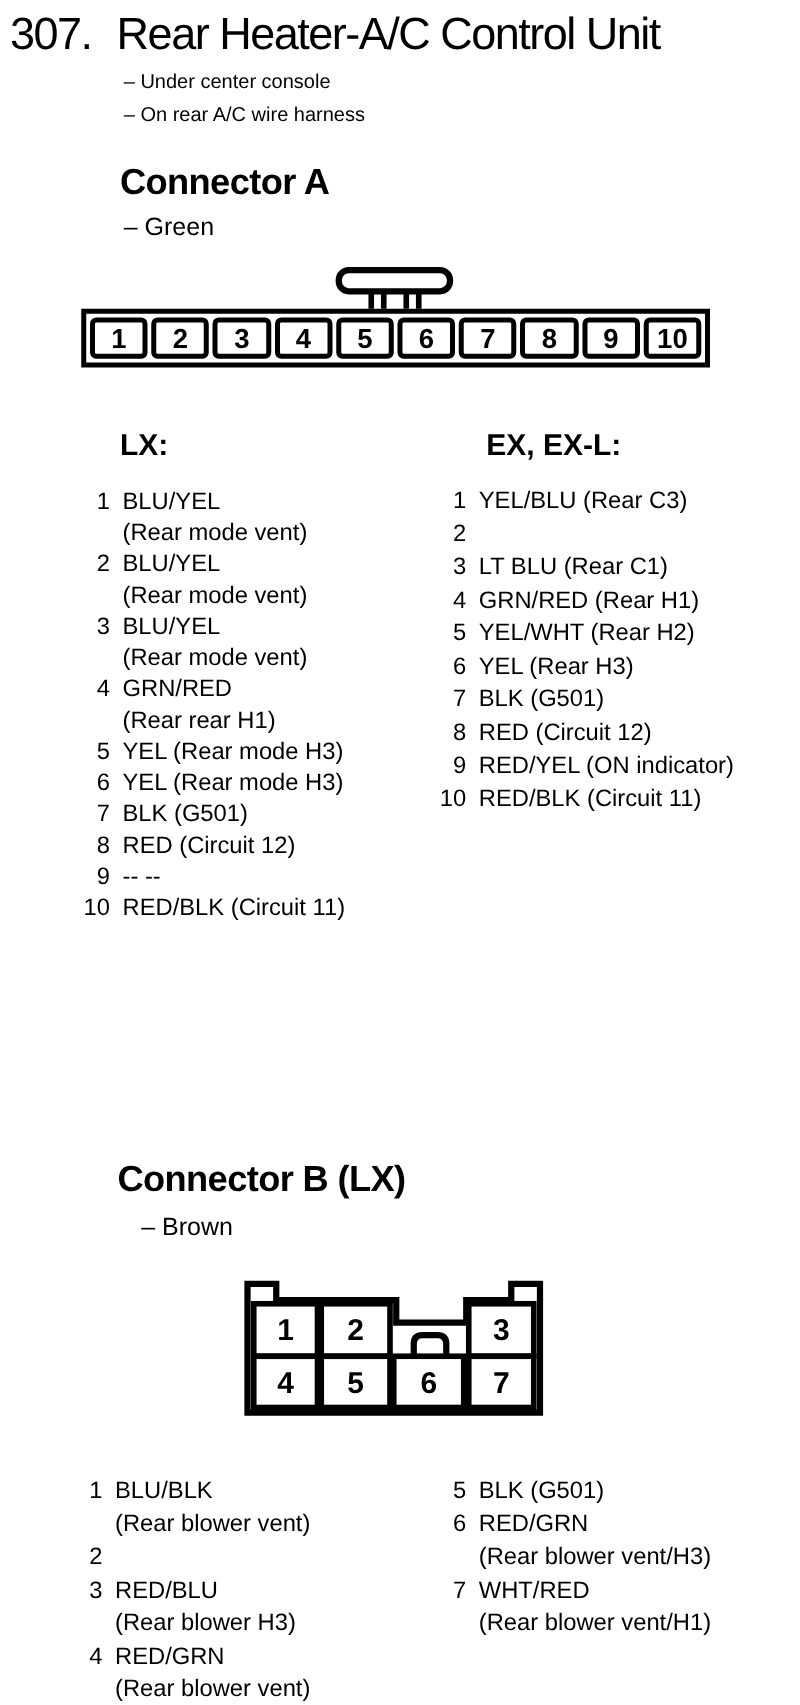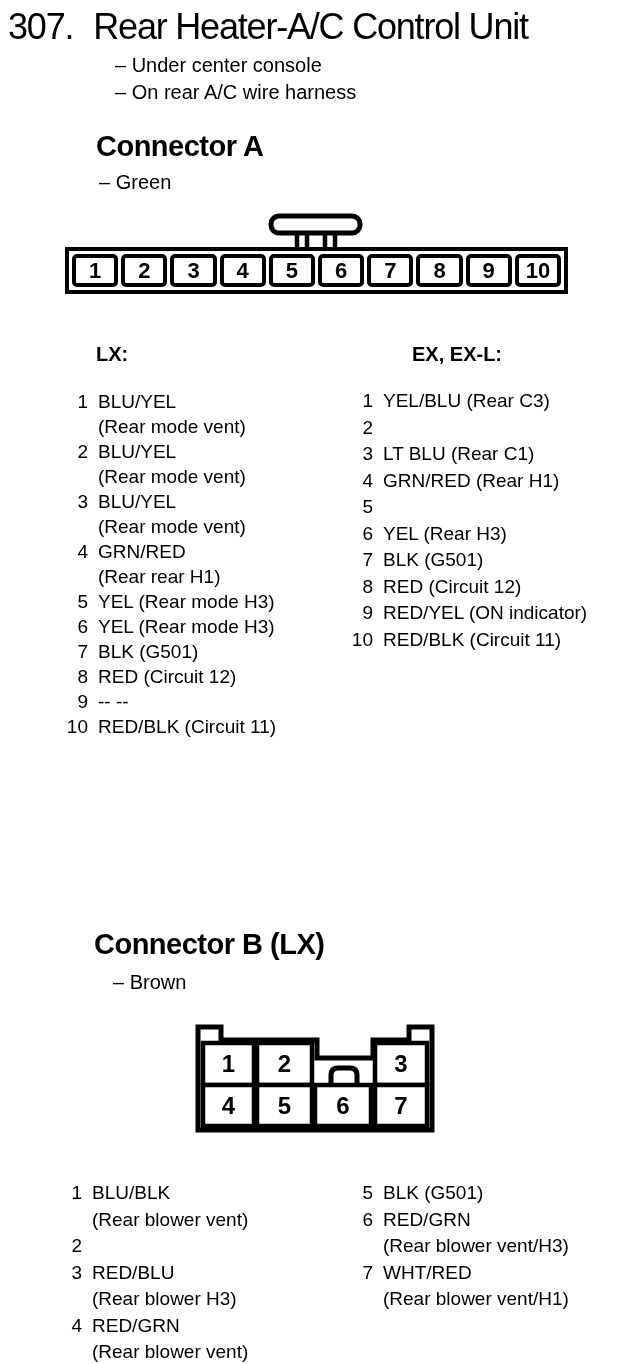--- a/index.html
+++ b/index.html
@@ -10,26 +10,26 @@
     font-family: "Liberation Sans", sans-serif;
     position: relative; overflow: hidden;
   }
   .abs { position: absolute; }
 
   
   .title-row { left: 8px; top: 6px; display: flex; gap: 20px;
     font-size: 36px; font-weight: normal; letter-spacing: -1.2px; white-space: nowrap; }
 
   
-  .loc-notes { left: 115px; top: 52px; font-size: 20px; line-height: 27px; }
+  .loc-notes { left: 99px; top: 52px; font-size: 16px; line-height: 27px; }
 
   .sec-heading { font-size: 29px; font-weight: bold; letter-spacing: -0.5px; white-space: nowrap; }
   .color-note { font-size: 20px; }
 
-  .col-heading { font-size: 20px; font-weight: bold; white-space: nowrap; }
+  .col-heading { font-size: 24px; font-weight: bold; white-space: nowrap; }
 
   
   .pin-list { font-size: 19px; }
   .pin-list.lh25 { line-height: 25px; }
   .pin-list.lh26 { line-height: 26.5px; }
   .pin-row { display: flex; }
   .pin-num { width: 30px; text-align: right; flex: 0 0 30px; margin-right: 10px; }
   .pin-text { white-space: nowrap; }
   .note { display: block; }
   .note:empty { display: none; }
@@ -117,39 +117,40 @@
   <div class="pin-row">
     <span class="pin-num">9</span>
     <span class="pin-text"><span>-- --</span></span>
   </div>
   <div class="pin-row">
     <span class="pin-num">10</span>
     <span class="pin-text"><span>RED/BLK (Circuit 11)</span></span>
   </div>
 </div>
 
-<div class="abs col-heading" style="left:412px; top:343px;text-align:center;">EX, EX-L:</div>
+<div class="abs col-heading" style="left:389px; top:343px;text-align:center;">EX, EX-L:</div>
 <div class="abs pin-list lh26" style="left:343px; top:388px;">
   <div class="pin-row">
     <span class="pin-num">1</span>
     <span class="pin-text">YEL/BLU (Rear C3)</span>
   </div>
   <div class="pin-row">
     <span class="pin-num">2</span>
   </div>
   <div class="pin-row">
     <span class="pin-num">3</span>
     <span class="pin-text">LT BLU (Rear C1)</span>
   </div>
   <div class="pin-row">
     <span class="pin-num">4</span>
     <span class="pin-text">GRN/RED (Rear H1)</span>
   </div>
   <div class="pin-row">
     <span class="pin-num">5</span>
+    <span class="pin-text">YEL/WHT (Rear H2)</span>
   </div>
   <div class="pin-row">
     <span class="pin-num">6</span>
     <span class="pin-text">YEL (Rear H3)</span>
   </div>
   <div class="pin-row">
     <span class="pin-num">7</span>
     <span class="pin-text">BLK (G501)</span>
   </div>
   <div class="pin-row">

